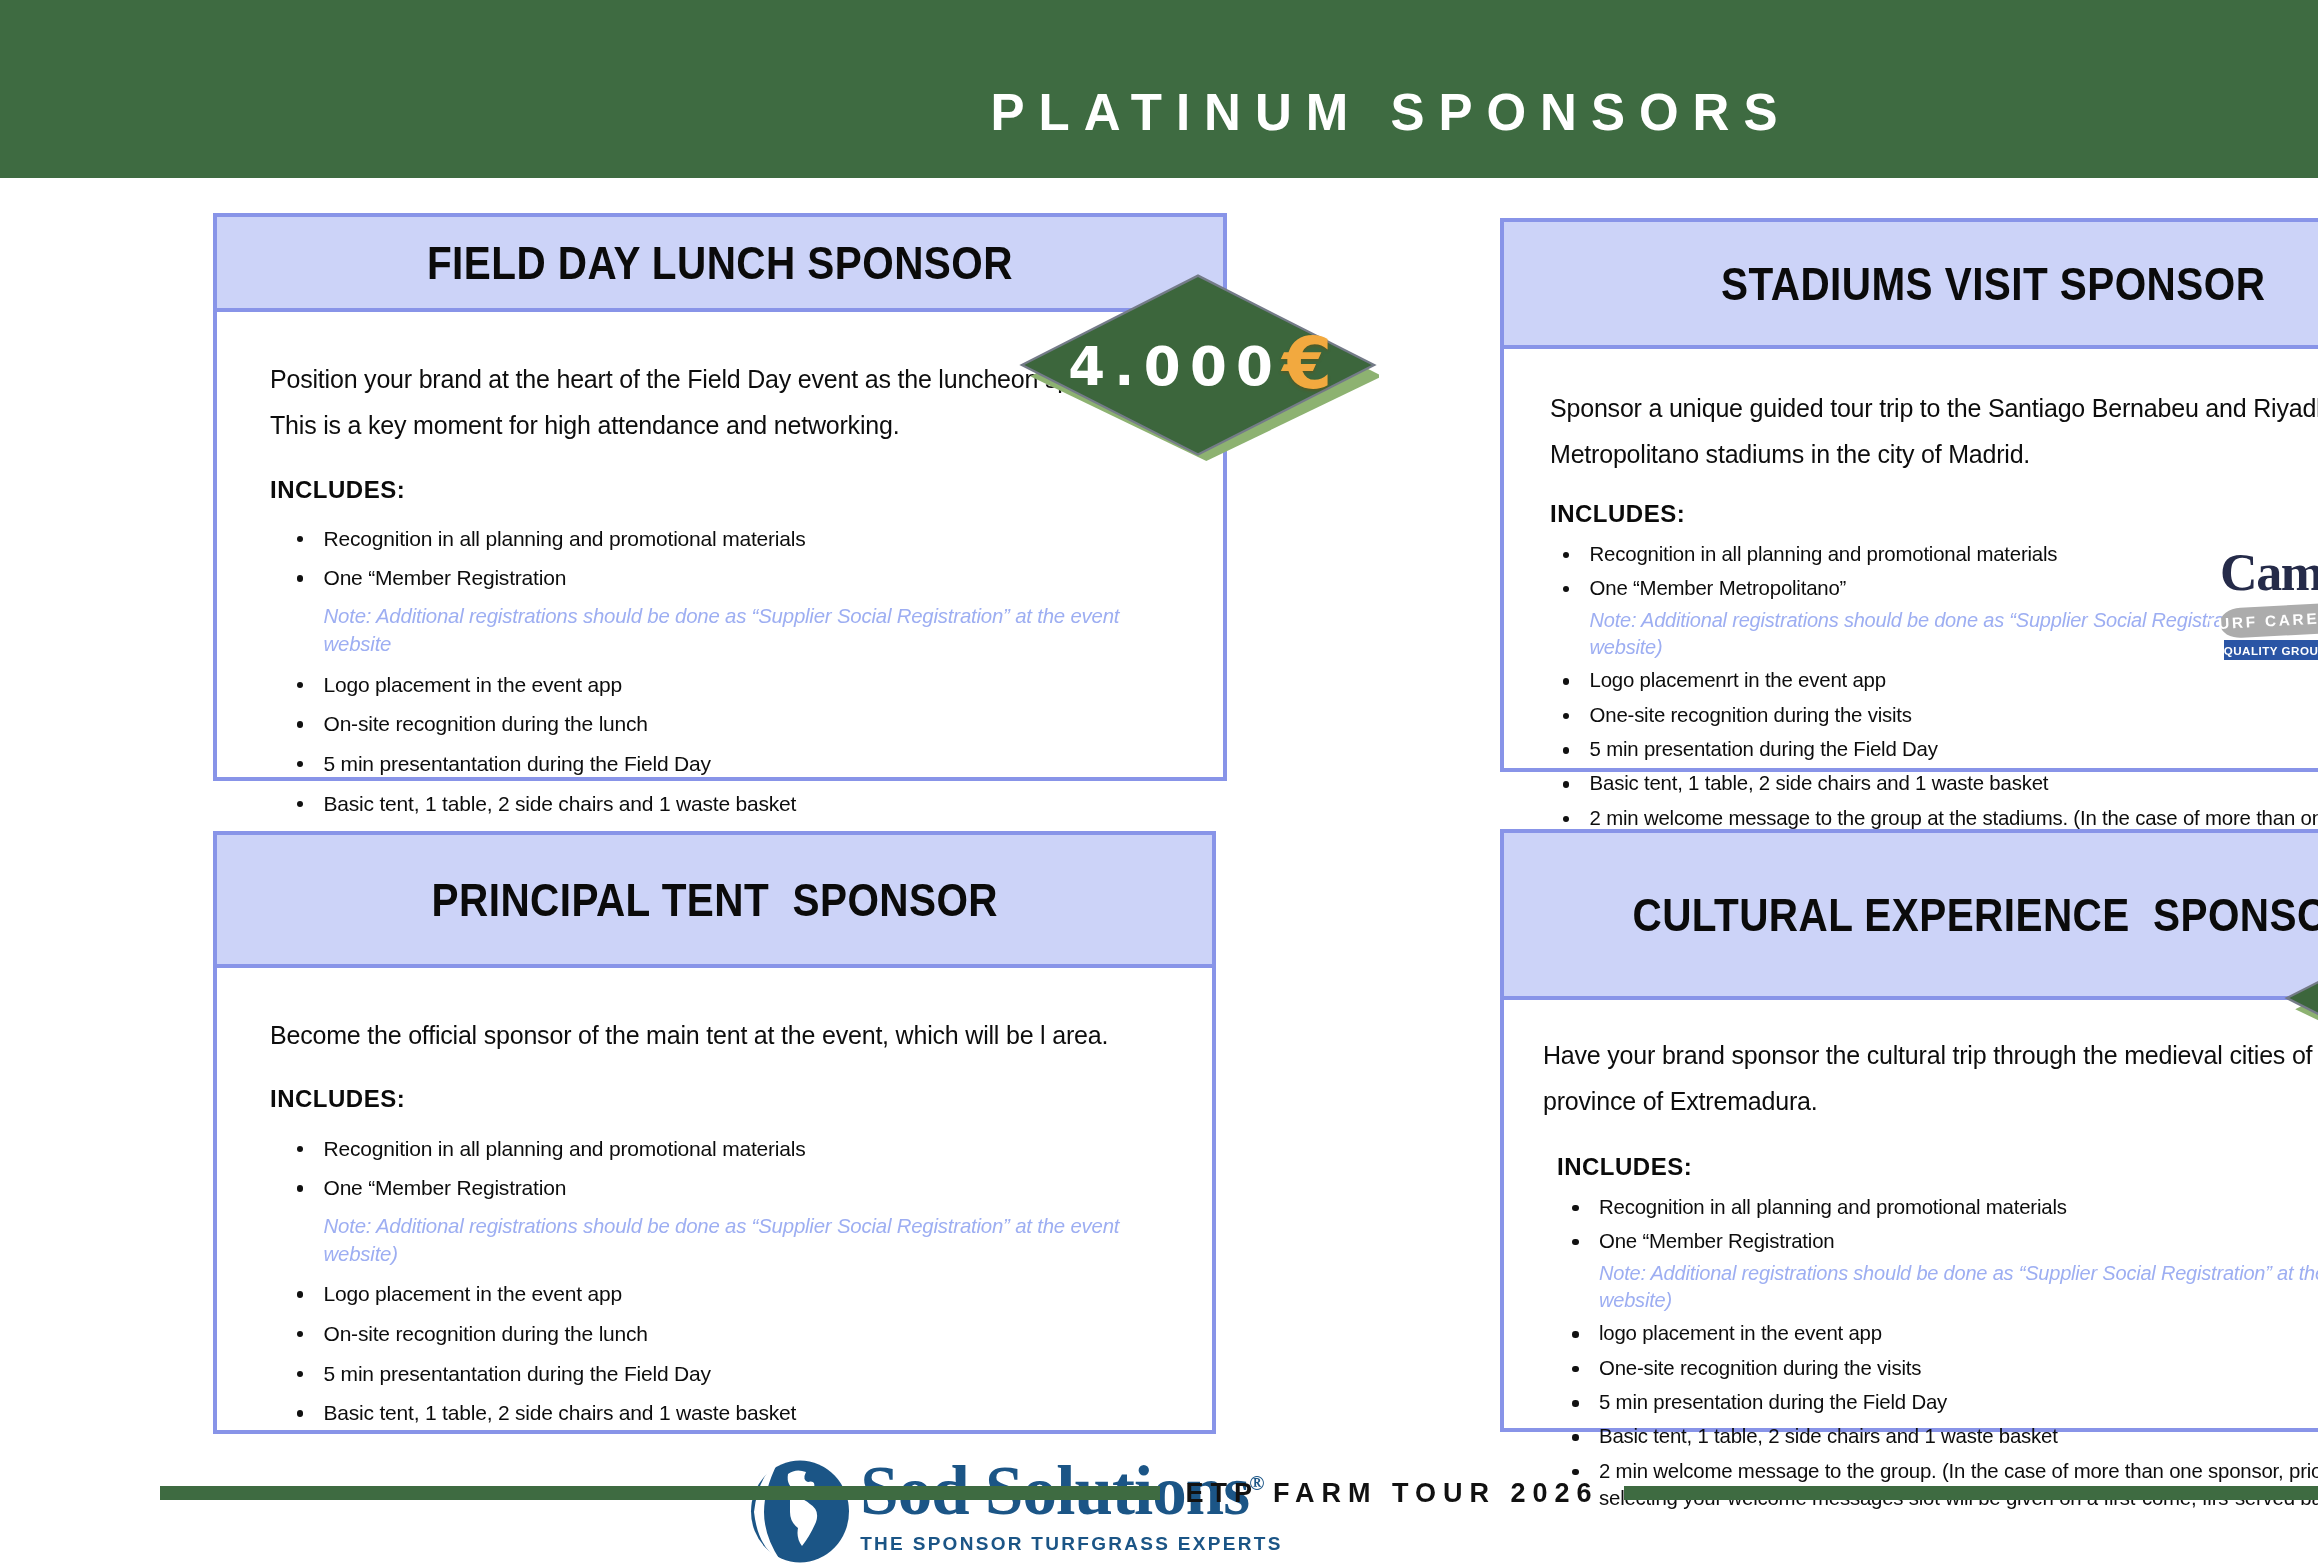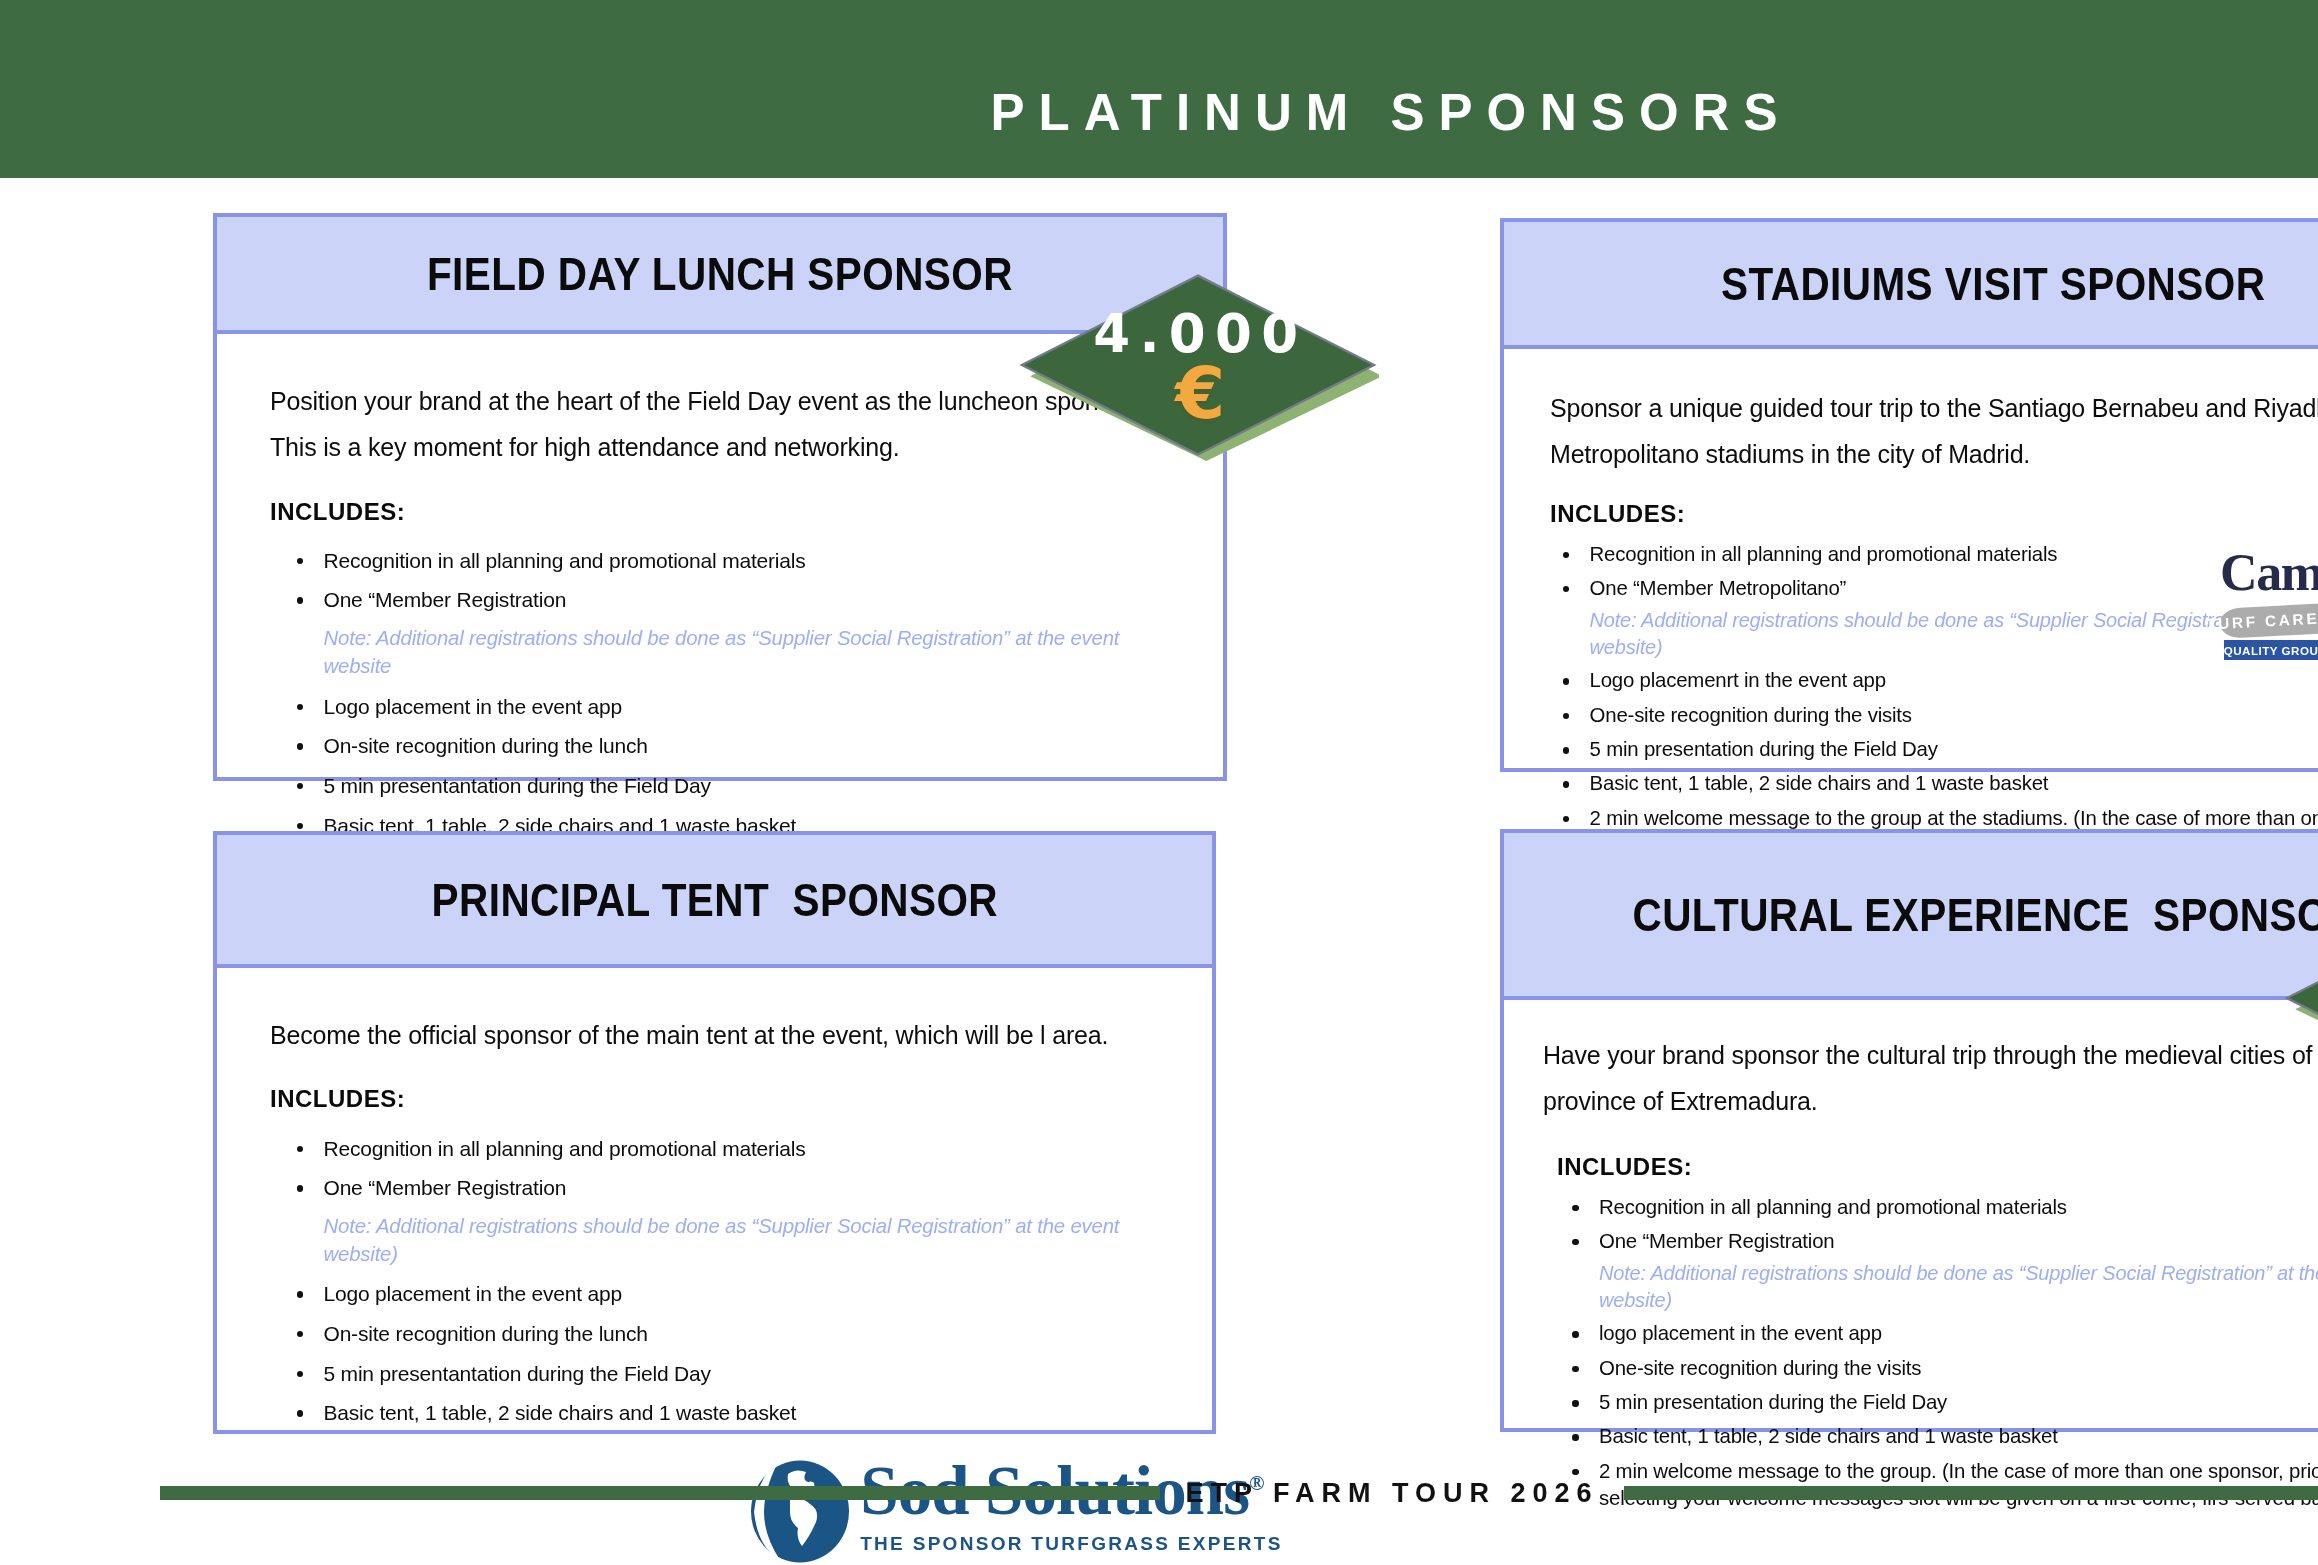--- a/index.html
+++ b/index.html
@@ -59,21 +59,21 @@
   }
   .compact ul.items li{font-size:20.4px;margin-bottom:7.4px;line-height:1.32;}
   .compact ul.items li.note{font-size:20px;}
   .compact .desc{margin-bottom:22px;}
   .compact .includes{margin-bottom:13px;}
   
   .diamond{position:absolute;width:362px;height:190px;z-index:5;}
   .diamond svg{position:absolute;inset:0;width:100%;height:100%;}
   .diamond-label{
     position:absolute;inset:0;display:flex;align-items:center;justify-content:center;
-    gap:0;padding-left:4.6px;box-sizing:border-box;flex-direction:column;
+    gap:0;padding-left:4.6px;box-sizing:border-box;
   }
   .price{
     color:#ffffff;font-weight:800;font-size:53px;letter-spacing:9.3px;
     font-family:"DejaVu Sans", sans-serif;
   }
   .euro{
     color:#F2A93F;font-weight:800;font-size:72px;line-height:1;
     margin-top:-6.5px;
     font-family:"DejaVu Sans", sans-serif;
     text-shadow:0 1.9px 2.8px rgba(120,70,0,0.35);
@@ -125,21 +125,21 @@
   }
 </style>
 </head>
 <body>
 
 <header class="banner">
   <h1>PLATINUM SPONSORS</h1>
 </header>
 
 <section class="card" style="left:213px;top:213px;width:1014px;height:568px;">
-  <div class="card-header" style="height:117px;">
+  <div class="card-header" style="height:95px;">
     <h2 class="card-title">FIELD DAY LUNCH SPONSOR</h2>
   </div>
   <div class="card-body">
     <p class="desc">Position your brand at the heart of the Field Day event as the luncheon sponsor. This is a key moment for high attendance and networking.</p>
     <p class="includes">INCLUDES:</p>
     <ul class="items">
 
         <li class="bullet"><span>Recognition in all planning and promotional materials</span></li>
 
         <li class="bullet"><span>One “Member Registration</span></li>

